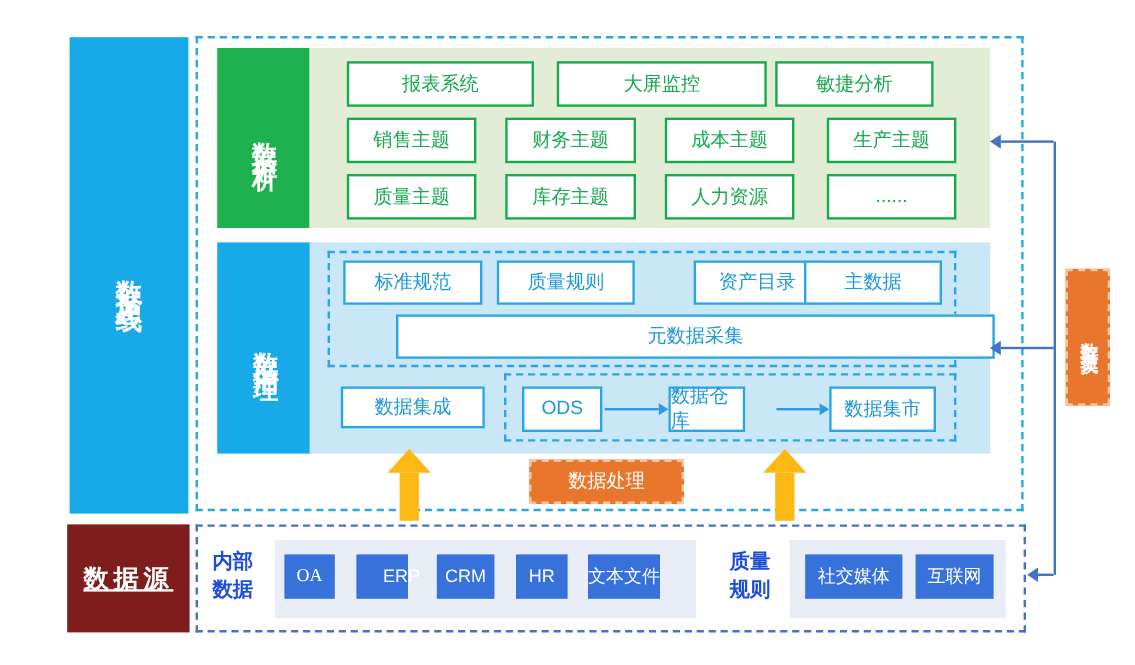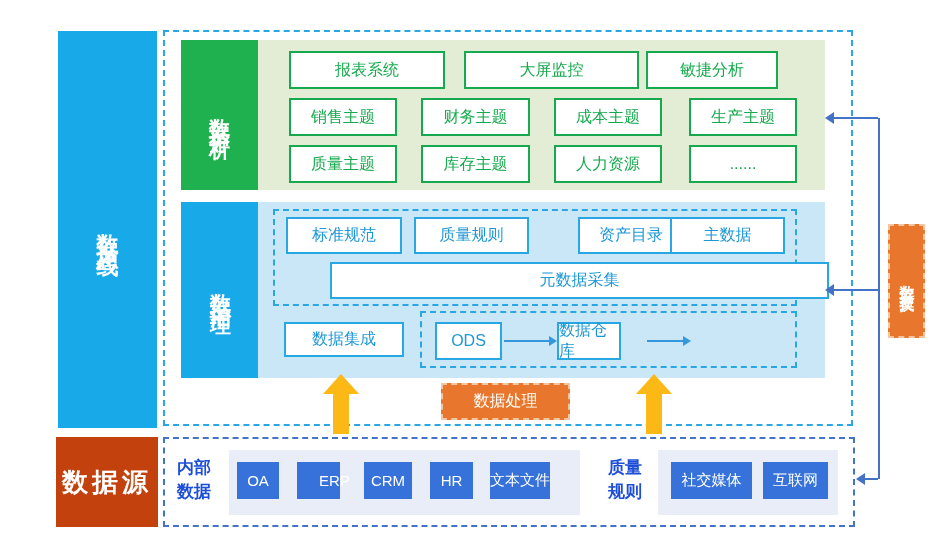--- a/index.html
+++ b/index.html
@@ -40,22 +40,22 @@
   .exchange-bar .vtext { letter-spacing:4px; }
 
   
   .up-arrow { position:absolute; width:36px; height:60px; }
   .up-arrow .head { width:0; height:0; border-left:18px solid transparent; border-right:18px solid transparent;
                     border-bottom:20px solid #fcb814; }
   .up-arrow .shaft { width:16px; height:40px; background:#fcb814; margin:0 auto; }
 
   
   .bottom-box { position:absolute; left:163px; top:437px; width:692px; height:90px; border:2px dashed #4472c4; }
-  .src-bar { position:absolute; left:56px; top:437px; width:102px; height:90px; background:#c2410c; color:#fff;
-             font-size:26px; font-weight:bold; letter-spacing:4px; display:flex; align-items:center; justify-content:center; }
+  .src-bar { position:absolute; left:56px; top:437px; width:102px; height:90px; background:#7f1d1d; color:#fff;
+             font-size:21px; font-weight:bold; letter-spacing:4px; display:flex; align-items:center; justify-content:center;text-decoration:underline; }
   .group-label { position:absolute; width:40px; color:#1d4ed8; font-size:17px; font-weight:bold; line-height:24px; }
   .strip { position:absolute; height:65px; background:#e9edf8; }
   .src-btn { position:absolute; height:37px; background:#3672d9; color:#fff; font-size:15px;
              display:flex; align-items:center; justify-content:center; }
 
   
   .conn { position:absolute; background:#4472c4; }
   .l-arrow { position:absolute; height:2px; background:#4472c4; }
   .l-arrow::before { content:""; position:absolute; left:-9px; top:-5px; border-right:9px solid #4472c4;
                      border-top:6px solid transparent; border-bottom:6px solid transparent; }
@@ -100,41 +100,42 @@
       <div class="bbtn" style="left:267px;top:6px;width:106px;margin-left:36px;">资产目录</div>
       <div class="bbtn" style="left:395px;top:6px;width:115px;">主数据</div>
       <div class="bbtn" style="left:11px;top:51px;width:499px;margin-left:44px;">元数据采集</div>
     </div>
 
     <div class="bbtn" style="left:26px;top:120px;width:120px;height:35px;">数据集成</div>
 
     <div class="inner-dash" style="left:162px;top:109px;width:377px;height:57px;">
       <div class="bbtn" style="left:13px;top:9px;width:67px;height:38px;">ODS</div>
       <div class="bbtn" style="left:135px;top:9px;width:64px;height:38px;">数据仓库</div>
+      <div class="bbtn" style="left:269px;top:9px;width:89px;height:38px;">数据集市</div>
       <div class="flow-arrow" style="left:82px;top:27px;width:45px;"></div>
       <div class="flow-arrow" style="left:225px;top:27px;width:36px;"></div>
     </div>
   </div>
 
   <div class="process-btn">数据处理</div>
 
   <div class="up-arrow" style="left:323px;top:374px;">
     <div class="head"></div>
     <div class="shaft"></div>
   </div>
   <div class="up-arrow" style="left:636px;top:374px;">
     <div class="head"></div>
     <div class="shaft"></div>
   </div>
 
   <div class="src-bar">数据源</div>
   <div class="bottom-box">
     <div class="group-label" style="left:12px;top:17px;">内部数据</div>
     <div class="strip" style="left:64px;top:11px;width:351px;">
-      <div class="src-btn" style="left:8px;top:12px;width:42px;">OA</div>
+      <div class="src-btn" style="left:8px;top:12px;width:42px;font-family:Liberation Serif, serif;">OA</div>
       <div class="src-btn" style="left:68px;top:12px;width:43px;padding-left:32px;">ERP</div>
       <div class="src-btn" style="left:135px;top:12px;width:48px;">CRM</div>
       <div class="src-btn" style="left:201px;top:12px;width:43px;">HR</div>
       <div class="src-btn" style="left:261px;top:12px;width:60px;">文本文件</div>
     </div>
     <div class="group-label" style="left:443px;top:17px;">质量规则</div>
     <div class="strip" style="left:493px;top:11px;width:180px;">
       <div class="src-btn" style="left:13px;top:12px;width:81px;">社交媒体</div>
       <div class="src-btn" style="left:105px;top:12px;width:65px;">互联网</div>
     </div>

